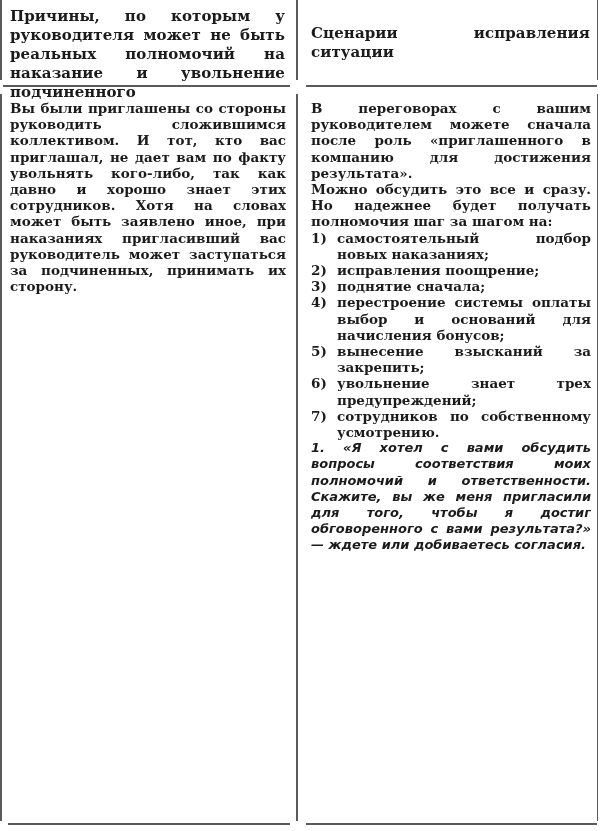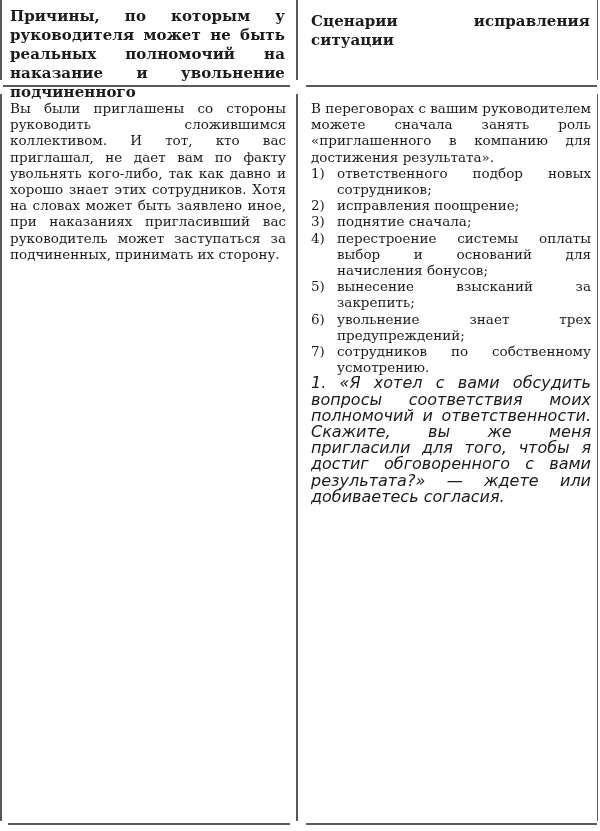--- a/index.html
+++ b/index.html
@@ -30,51 +30,51 @@
   .v-mid-bot     { left: 296px; top: 94px; height: 727px; }
   .v-right-top   { left: 596.5px; top: 0px;  height: 80px; }
   .v-right-bot   { left: 596.5px; top: 94px; height: 727px; }
 
   .h-head-left   { left: 3px;   top: 85px;  width: 287px; }
   .h-head-right  { left: 306px; top: 85px;  width: 291px; }
   .h-bot-left    { left: 8px;   top: 823px; width: 282px; }
   .h-bot-right   { left: 306px; top: 823px; width: 291px; }
 
   
-  .cell { position: absolute; text-align: justify; hyphens: auto; -webkit-hyphens: auto; }
+  .cell { position: absolute; text-align: justify; hyphens: auto; font-weight: bold; -webkit-hyphens: auto; }
 
   .header-cell {
     font-weight: bold;
     font-size: 15px;
     line-height: 19px;
     letter-spacing: 0.1px;
   }
   .header-left  { left: 10px;  top: 7px; width: 275px; }
-  .header-right { left: 311px; top: 12px; width: 279px; }
+  .header-right { left: 311px; top: 24px; width: 279px; }
 
   .body-cell {
     font-size: 13.5px;
     line-height: 16.2px;
   }
   .body-left  { left: 10px;  top: 100px; width: 276px; height: 720px; overflow: hidden; }
   .body-right { left: 311px; top: 100px; width: 280px; height: 721px; overflow: hidden; }
 
   .body-cell p { margin: 0; text-align: justify; }
 
   
   .num-list { list-style: none; }
   .num-list li { display: flex; }
   .li-num  { width: 26px; flex: none; }
   .li-text { flex: 1; text-align: justify; }
 
   
   .quote {
     font-family: "DejaVu Sans", sans-serif;
     font-style: italic;
-    font-size: 16px;
+    font-size: 13px;
     line-height: 16.2px;
   }
 </style>
 </head>
 <body>
 
 <div class="page">
 
   <div class="rule v v-left-top"></div>
   <div class="rule v v-left-bot"></div>
@@ -89,26 +89,27 @@
 
   <div class="cell header-cell header-left">Причины, по которым у руководителя может не быть реальных полномочий на наказание и увольнение подчиненного</div>
 
   <div class="cell header-cell header-right">Сценарии исправления ситуации</div>
 
   <div class="cell body-cell body-left">
     <p>Вы были приглашены со стороны руководить сложившимся коллективом. И тот, кто вас приглашал, не дает вам по факту увольнять кого-либо, так как давно и хорошо знает этих сотрудников. Хотя на словах может быть заявлено иное, при наказаниях пригласивший вас руководитель может заступаться за подчиненных, принимать их сторону.</p>
   </div>
 
   <div class="cell body-cell body-right">
-    <p>В переговорах с вашим руководителем можете сначала занять роль «приглашенного в компанию для достижения результата».</p>
+    <p>В переговорах с вашим руководителем можете сначала после роль «приглашенного в компанию для достижения результата».</p>
+    <p>Можно обсудить это все и сразу. Но надежнее будет получать полномочия шаг за шагом на:</p>
 
     <ul class="num-list">
       <li>
         <span class="li-num">1)</span>
-        <span class="li-text">ответственного подбор новых сотрудников;</span>
+        <span class="li-text">самостоятельный подбор новых наказаниях;</span>
       </li>
       <li>
         <span class="li-num">2)</span>
         <span class="li-text">исправления поощрение;</span>
       </li>
       <li>
         <span class="li-num">3)</span>
         <span class="li-text">поднятие сначала;</span>
       </li>
       <li>

